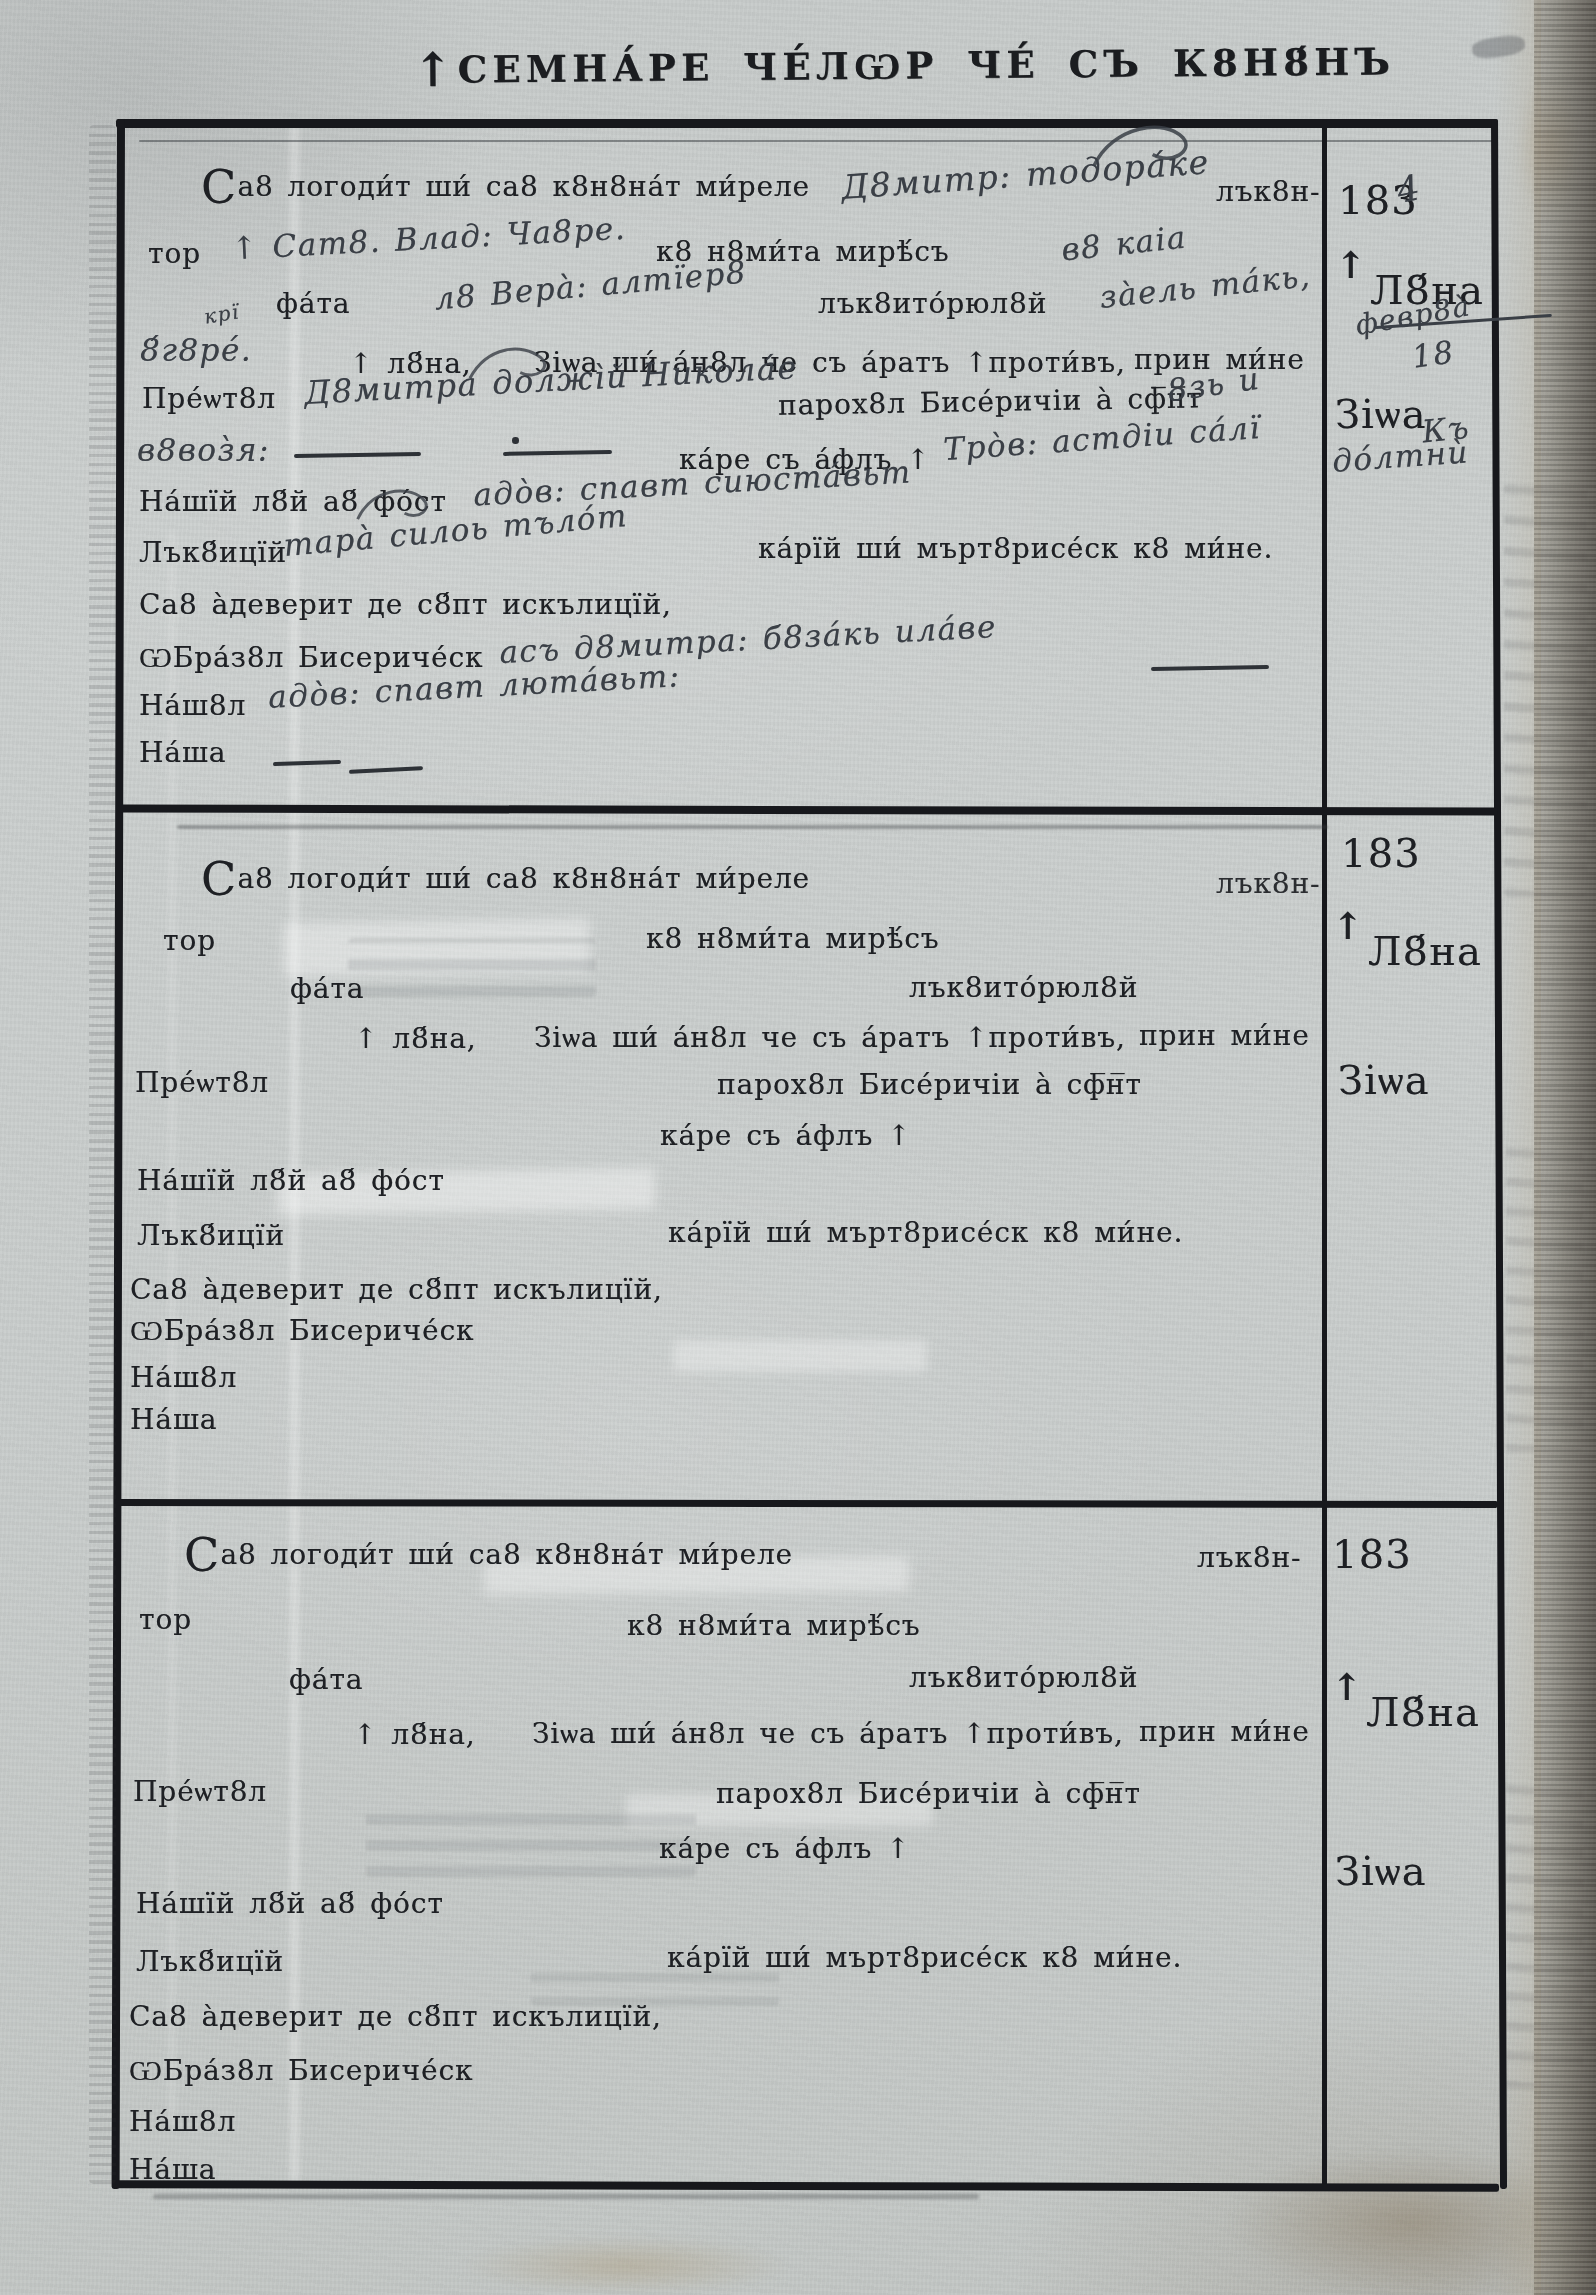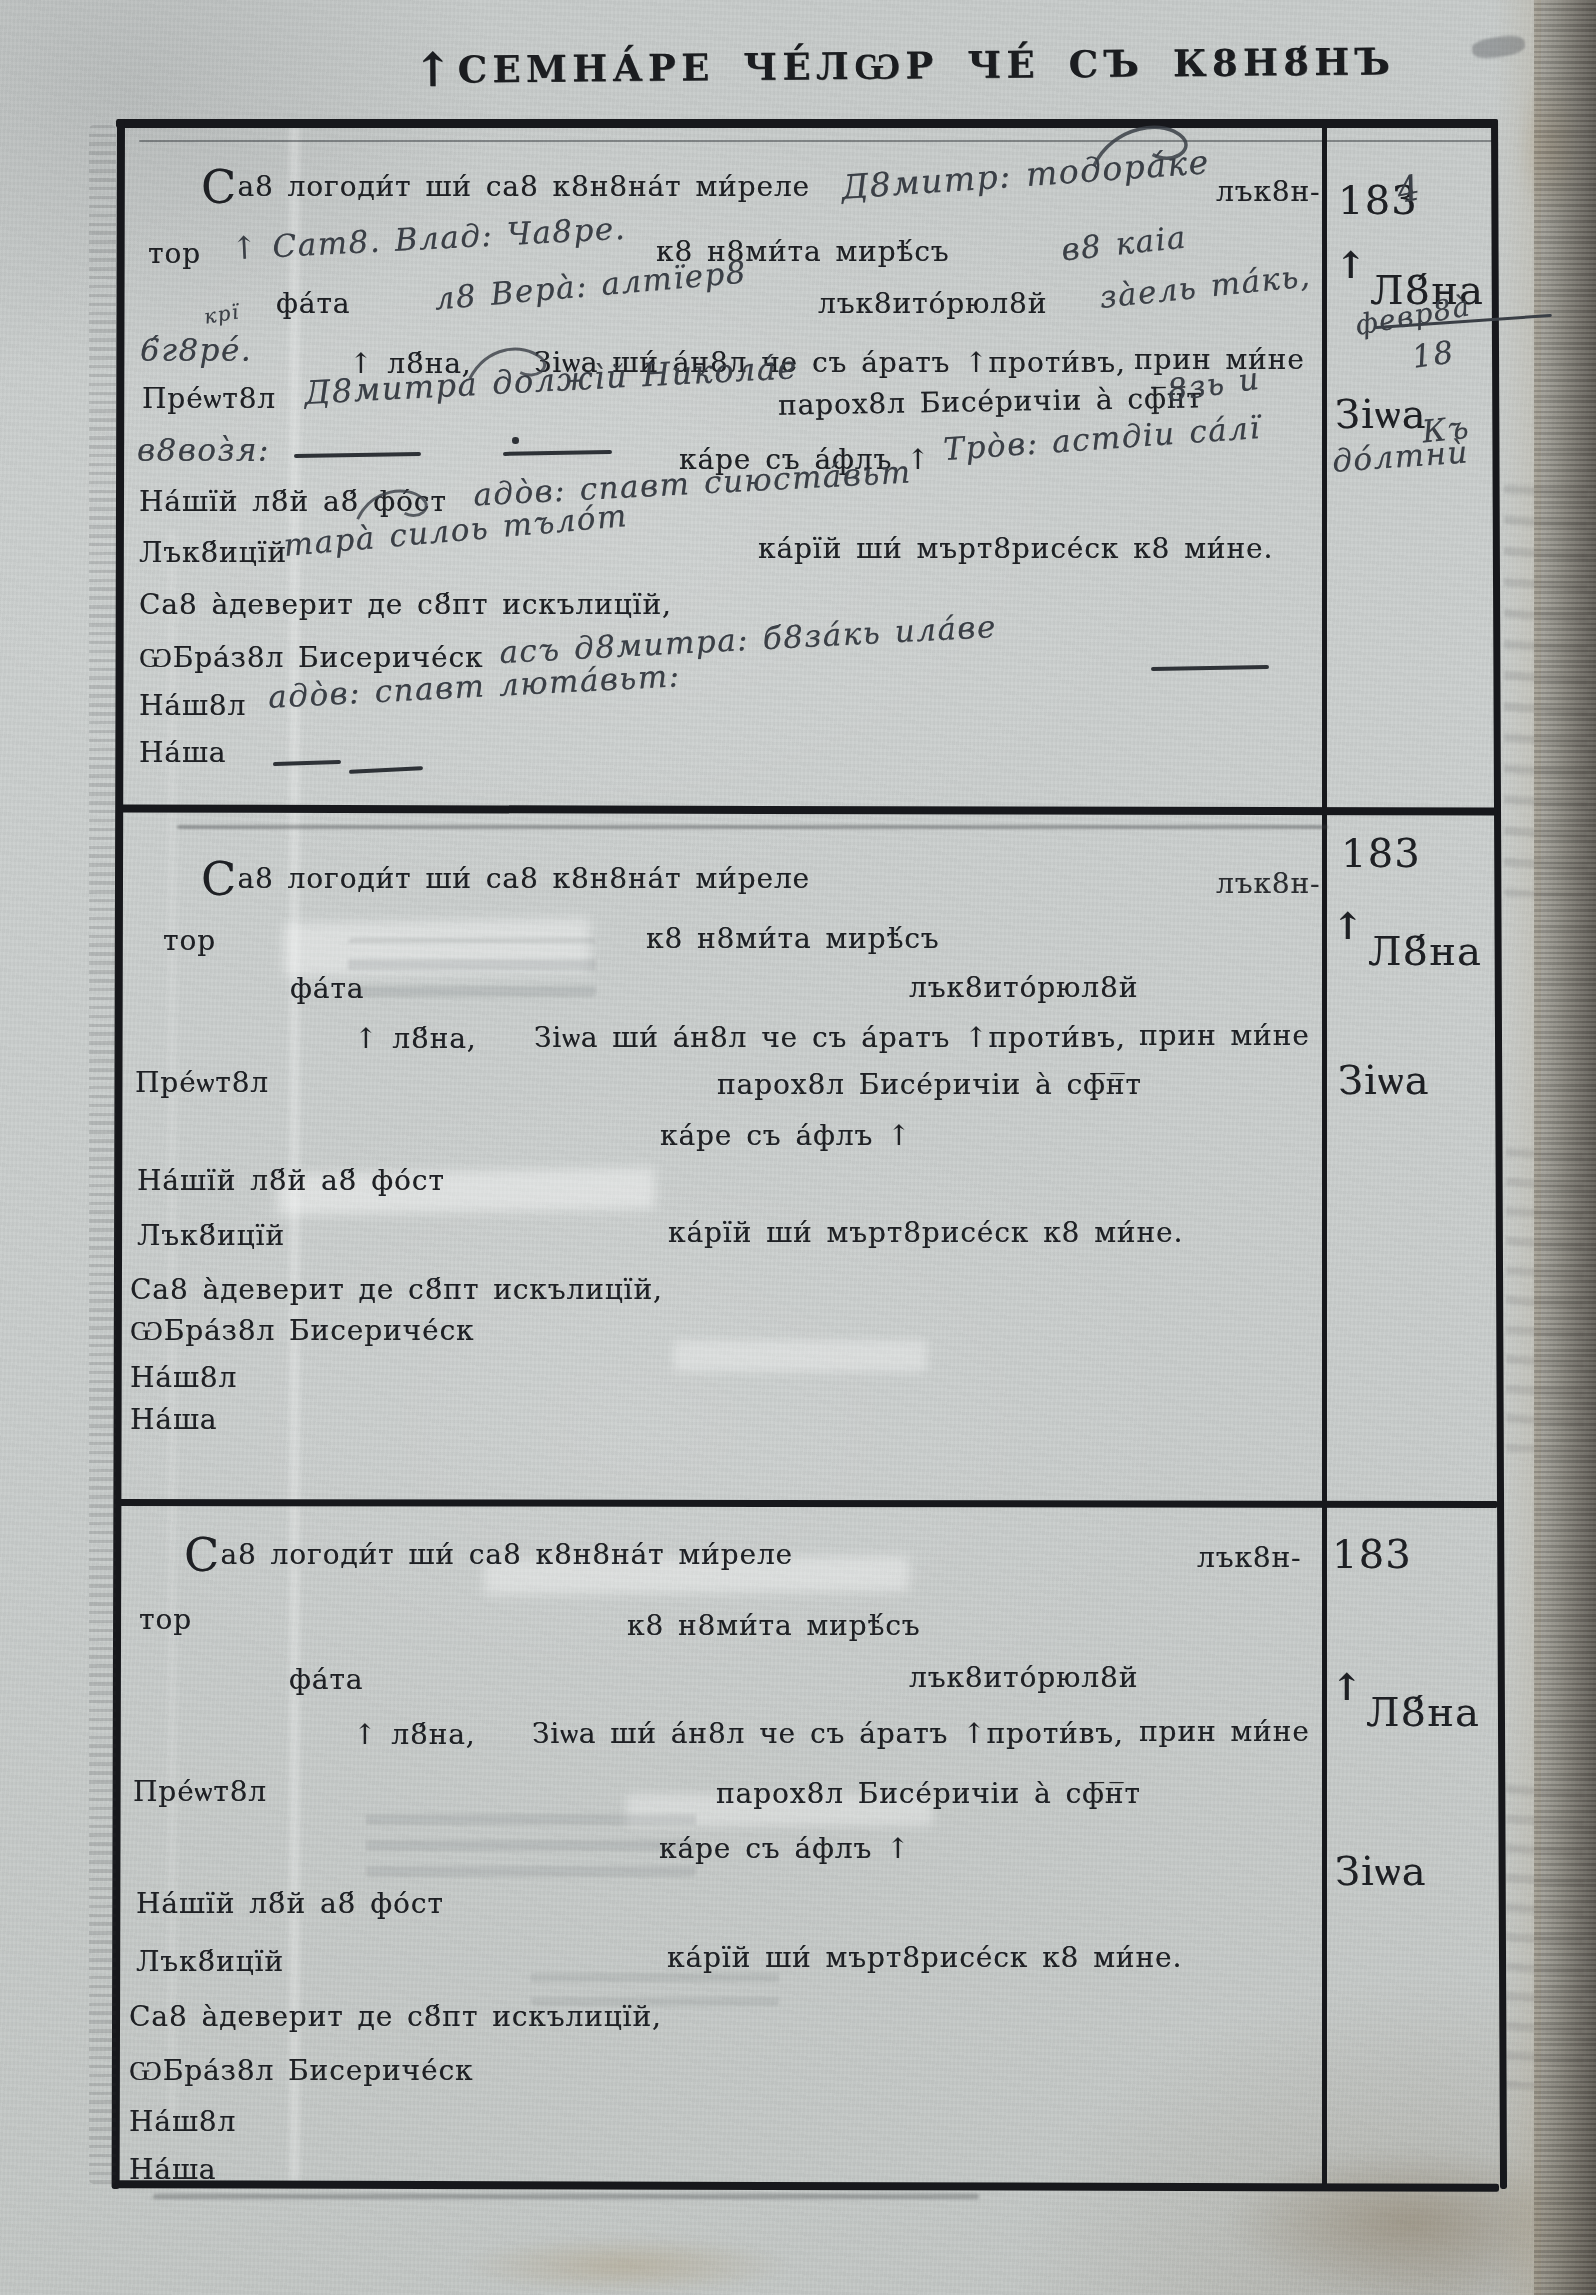--- a/index.html
+++ b/index.html
@@ -92,21 +92,21 @@
     <span class="t hw" style="left:231px;top:220px;transform:rotate(-3deg);">↑ Сат8. Влад: Ча8ре.</span>
     <span class="t pl" style="left:656px;top:235px;">к8 н8ми́та мирѣ́съ</span>
     <span class="t hw" style="left:1061px;top:225px;transform:rotate(-6deg);">в8 каіа</span>
 
     <span class="t pl" style="left:276px;top:287px;">фа́та</span>
     <span class="t hw" style="left:434px;top:267px;transform:rotate(-5deg);">л8 Вера̀: алтїер8</span>
     <span class="t pl" style="left:818px;top:287px;">лък8ито́рюл8й</span>
     <span class="t hw" style="left:1099px;top:268px;transform:rotate(-6deg);">за̀ель та́кь,</span>
 
     <span class="t hw" style="left:204px;top:302px;font-size:20px;transform:rotate(-9deg);">крї</span>
-    <span class="t hw" style="left:140px;top:332px;">6́г8ре́.</span>
+    <span class="t hw" style="left:140px;top:332px;">8́г8ре́.</span>
     <span class="t pl" style="left:349px;top:347px;">↑ л8́на,</span>
     <span class="t pl" style="left:534px;top:346px;">Зіѡа ши́ а́н8л че съ а́ратъ ↑проти́въ,</span>
     <span class="t pl" style="left:1134px;top:343px;">прин ми́не</span>
 
     <span class="t pl" style="left:142px;top:382px;">Пре́ѡт8л</span>
     <span class="t hw" style="left:304px;top:361px;font-size:32px;transform:rotate(-3deg);">Д8митра должі̀й Никола́е</span>
     <svg class="fl" style="left:466px;top:342px;" width="112" height="41" viewBox="0 0 190 70">
         <path d="M6,62 C36,6 96,2 126,26 C148,44 118,66 92,52" fill="none" stroke="#3a3f46" stroke-width="5" opacity="0.8"></path>
       </svg>
     <span class="t pl" style="left:778px;top:385px;transform:rotate(-1deg);">парох8л Бисе́ричіи а̀ сф̅н̅т</span>

